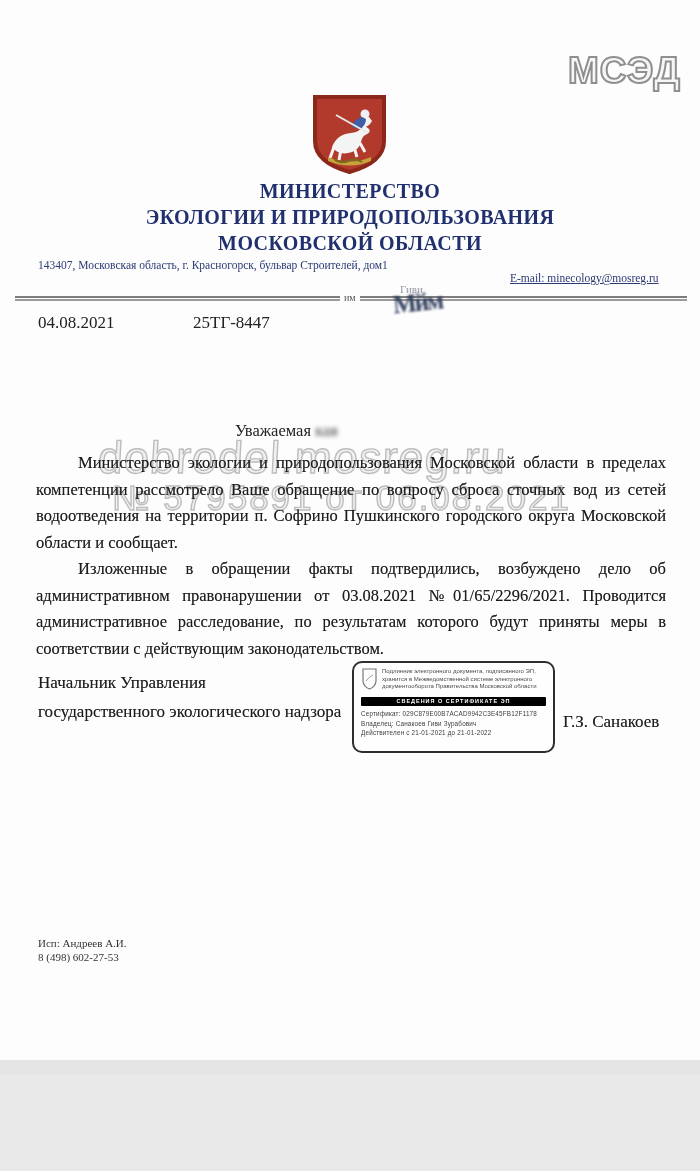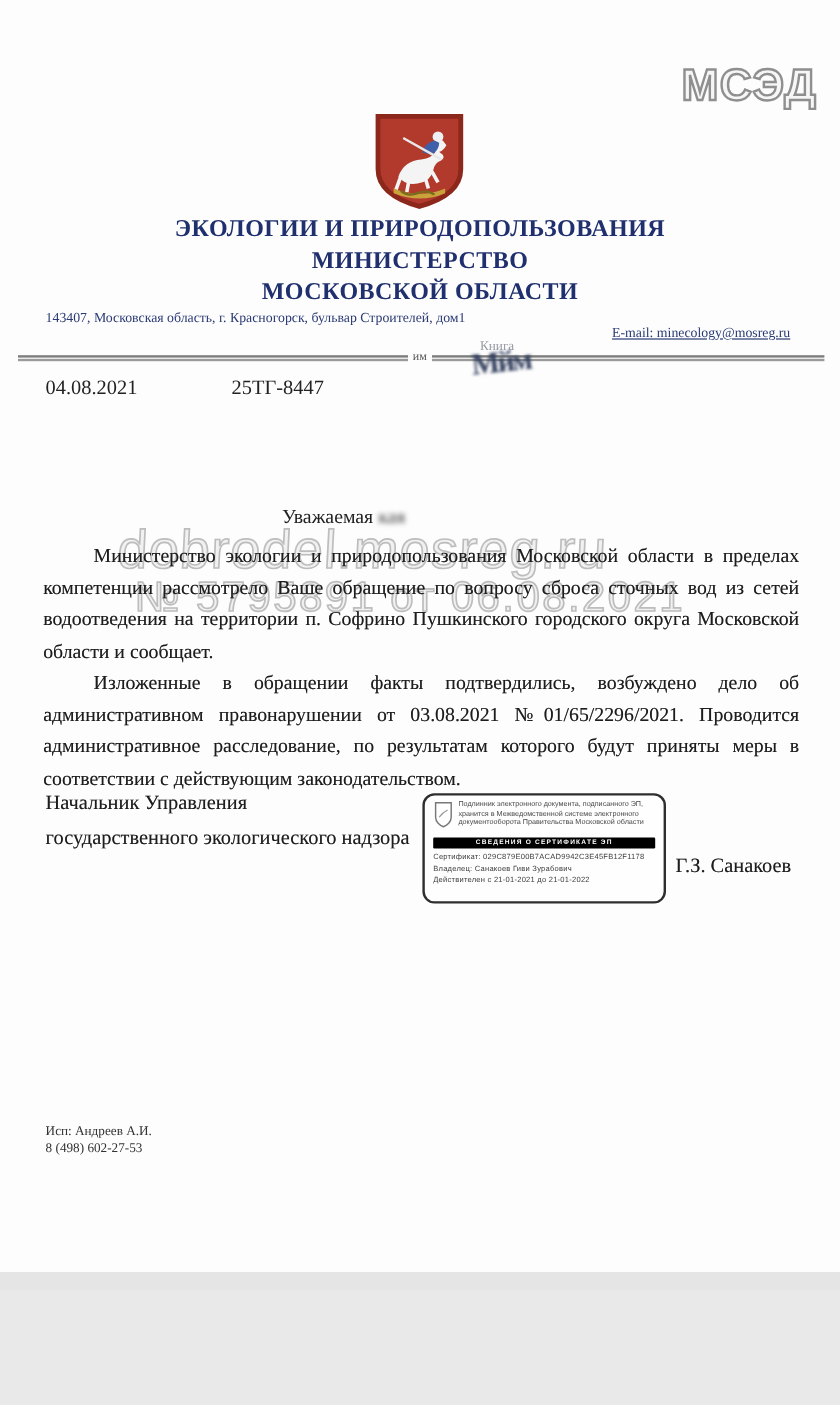--- a/index.html
+++ b/index.html
@@ -48,21 +48,21 @@
   }
 
   
   .greeting { top:421px; left:235px; font-size:16.5px; color:#222; z-index:2; }
   .greeting .smear { filter:blur(2px); color:#444; }
   .bodytext { top:450px; left:36px; width:630px; z-index:2;
               font-size:16.5px; line-height:26.5px; color:#1d1d1d;
               text-align:justify; text-shadow:0 0 .5px rgba(40,40,40,.55); }
   .bodytext p { text-indent:42px; margin:0; }
 
-  .signer { top:654px; left:38px; font-size:17px; line-height:29px; color:#1d1d1d;
+  .signer { top:668px; left:38px; font-size:17px; line-height:29px; color:#1d1d1d;
             text-shadow:0 0 .5px rgba(40,40,40,.5); }
   .signer-name { top:712px; left:563px; font-size:17px; color:#1d1d1d;
                  text-shadow:0 0 .5px rgba(40,40,40,.5); }
 
   
   .stamp { top:661px; left:352px; width:203px; height:92px;
            border:2px solid #2e2e2e; border-radius:10px; background:#fefefe;
            padding:5px 7px 4px 7px; font-family:"Liberation Sans", sans-serif;
            color:#333; z-index:3; }
   .stamp-top { display:flex; gap:4px; }
@@ -112,34 +112,34 @@
       <path d="M52 30 q4 -8 9 -6 l3 4 q-3 6 -9 6 z" fill="#f4f4f4"></path>
       <circle cx="57" cy="21" r="4.5" fill="#eef0f4"></circle>
       <path d="M54 24 q-8 2 -10 10 l8 2 q6 -4 6 -10 z" fill="#3f5fa8"></path>
       <path d="M28 22 L60 40" stroke="#e8e8e8" stroke-width="2"></path>
       <path d="M20 64 q22 9 43 0 l0 4 q-21 9 -43 0 z" fill="#c8a23a"></path>
       <path d="M26 66 q6 5 14 2 q8 -3 14 1" stroke="#7a6a1e" stroke-width="2" fill="none"></path>
     </svg>
   </div>
 
   <div class="abs title-block">
+    <div>МИНИСТЕРСТВО</div>
     <div>ЭКОЛОГИИ И ПРИРОДОПОЛЬЗОВАНИЯ</div>
-    <div>МИНИСТЕРСТВО</div>
     <div>МОСКОВСКОЙ ОБЛАСТИ</div>
   </div>
 
   <div class="abs addr-row">
     <div>143407, Московская область, г. Красногорск, бульвар Строителей, дом1</div>
   </div>
   <div class="abs email">E-mail: minecology@mosreg.ru</div>
 
   <div class="abs rule">
     <span class="rule-gap">им</span>
   </div>
-  <div class="abs bleed-faint">Книга</div>
+  <div class="abs bleed-faint">Гиви</div>
   <div class="abs ink-smudge">Мйм</div>
 
   <div class="abs refline">
     <span>04.08.2021</span>
     <span class="num">25ТГ-8447</span>
   </div>
 
   <div class="abs wm wm1">dobrodel.mosreg.ru</div>
   <div class="abs wm wm2">№ 5795891 от 06.08.2021</div>
 

